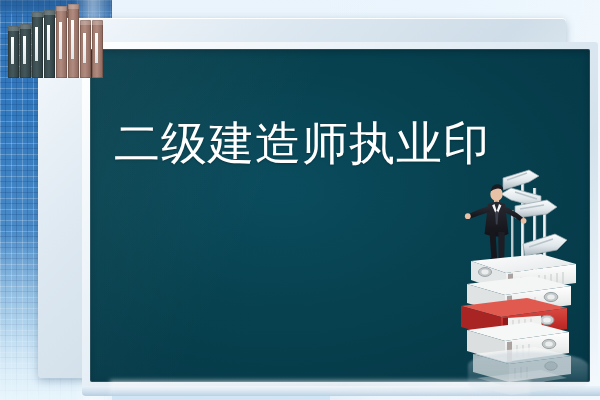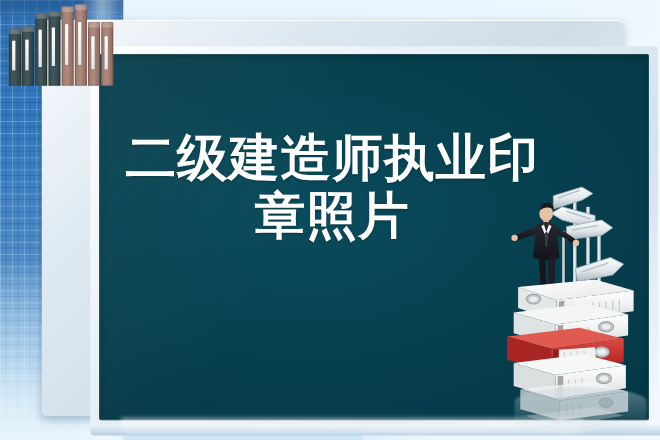--- a/index.html
+++ b/index.html
@@ -114,21 +114,21 @@
   .title-wrap{
     position:absolute;left:52px;top:31px;width:500px;height:333px;
     display:flex;flex-direction:column;align-items:center;justify-content:flex-start;
     padding-top:86px;box-sizing:border-box;
     pointer-events:none;
   }
   .title-line{
     color:#ffffff;
     font-size:46px;line-height:53px;
     letter-spacing:1px;
-    font-weight:700;
+    font-weight:400;
     text-align:left;
     white-space:nowrap;
     text-shadow:0 1px 2px rgba(0,0,0,.25);
   }
 
   
   .binder-row{
     position:absolute;left:8px;top:0px;width:110px;height:78px;
     display:flex;align-items:flex-end;
   }
@@ -179,21 +179,20 @@
     <div class="board-frame-inner"></div>
     <div class="board">
       <div class="board-gloss"></div>
     </div>
     <div class="board-tray"></div>
   </div>
   <div class="floor-reflect"></div>
 
   <div class="title-wrap">
     <div class="title-line">二级建造师执业印</div>
-    <div class="title-line">章照片</div>
   </div>
 
   <div class="binder-row">
     <div class="bndr b-dark" style="height:52px"></div>
     <div class="bndr b-dark" style="height:54px"></div>
     <div class="bndr b-dark" style="height:66px"></div>
     <div class="bndr b-dark" style="height:68px"></div>
     <div class="bndr b-pink" style="height:72px"></div>
     <div class="bndr b-pink" style="height:74px"></div>
     <div class="bndr b-pink" style="height:58px"></div>

